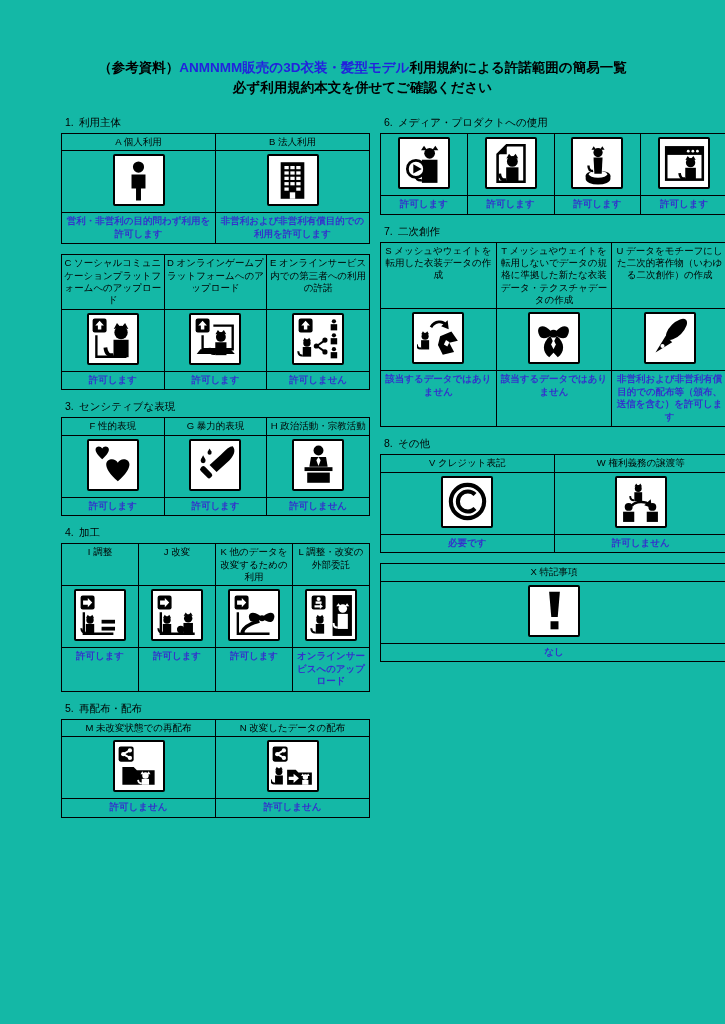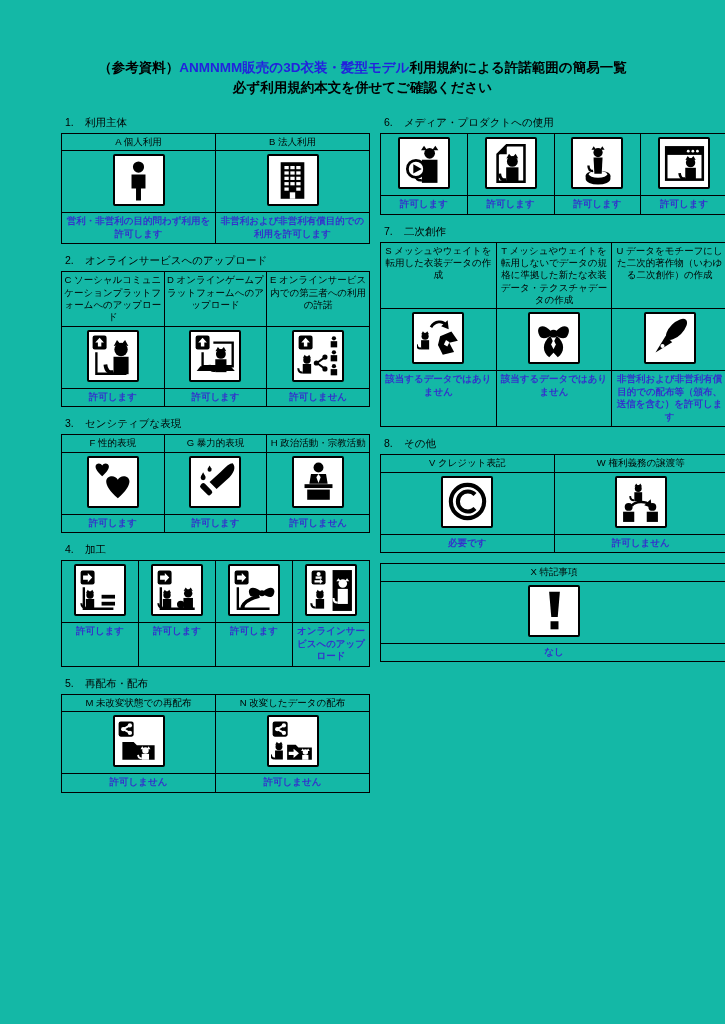--- a/index.html
+++ b/index.html
@@ -11,21 +11,21 @@
   }
   .title-block { position:absolute; top:58px; left:0; width:100%; text-align:center;
     font-size:13.5px; font-weight:bold; line-height:1.5; }
   .title-hl { color:#2222dd; }
   .col { position:absolute; top:116px; }
   .col-left  { left:61px;  width:309px; }
   .col-right { left:380px; width:348px; }
   .section { margin-bottom:10px; }
   .section-label { font-size:10.5px; margin:0 0 3px 4px; }
   .section-label .num { display:inline-block; min-width:14px; }
-  .section-label .ttl { margin-left:6px; }
+  .section-label .ttl { }
   table.grid { width:100%; border-collapse:collapse; table-layout:fixed;
     border:1.5px solid #000; }
   table.grid td { border:1px solid #000; text-align:center; vertical-align:top; }
   td.hdr { font-size:9.5px; line-height:1.3; padding:2px 2px;margin-left:12px; }
   td.ico { height:62px; vertical-align:middle; padding:3px; }
   td.res { font-size:9.5px; font-weight:bold; color:#3333cc; line-height:1.32;
     padding:2px 3px 3px; }
   .pict { width:52px; height:52px; border:2.5px solid #000; border-radius:2px;
     margin:0 auto; display:flex; align-items:center; justify-content:center;
     background:#fff; }
@@ -87,21 +87,20 @@
         </tr>
         <tr>
           <td class="res">営利・非営利の目的問わず利用を許可します</td>
           <td class="res">非営利および非営利有償目的での利用を許可します</td>
         </tr>
       </tbody>
         </table>
     </div>
 
     <div class="section">
-      <div class="section-label"><span class="num">2.</span><span class="ttl">オンラインサービスへのアップロード</span></div>
       <table class="grid">
         <tbody>
             <tr>
           <td class="hdr">C ソーシャルコミュニケーションプラットフォームへのアップロード</td>
           <td class="hdr">D オンラインゲームプラットフォームへのアップロード</td>
           <td class="hdr">E オンラインサービス内での第三者への利用の許諾</td>
         </tr>
         <tr>
           <td class="ico">
                 <div class="pict">
@@ -234,20 +233,26 @@
           <td class="res">許可しません</td>
         </tr>
       </tbody>
         </table>
     </div>
 
     <div class="section">
       <div class="section-label"><span class="num">4.</span><span class="ttl">加工</span></div>
       <table class="grid">
         <tbody>
+            <tr>
+          <td class="hdr">I 調整</td>
+          <td class="hdr">J 改変</td>
+          <td class="hdr">K 他のデータを改変するための利用</td>
+          <td class="hdr">L 調整・改変の外部委託</td>
+        </tr>
         <tr>
           <td class="ico">
                 <div class="pict">
                   <svg viewBox="0 0 40 40">
                     <path d="M4.5 17 V37 H32" fill="none" stroke="#000" stroke-width="2.2"></path>
                     <rect x="1.5" y="1.5" width="13" height="13" rx="2"></rect>
                     <path fill="#fff" d="M3.8 6.1 h4.4 V3.7 L12.3 8 8.2 12.3 V9.9 H3.8 z"></path>
                     <g transform="translate(5,20) scale(0.75)">
                       <path d="M2 3 L4.2 -1 L7 2.2 z"></path>
                       <path d="M12 3 L9.8 -1 L7 2.2 z"></path>

